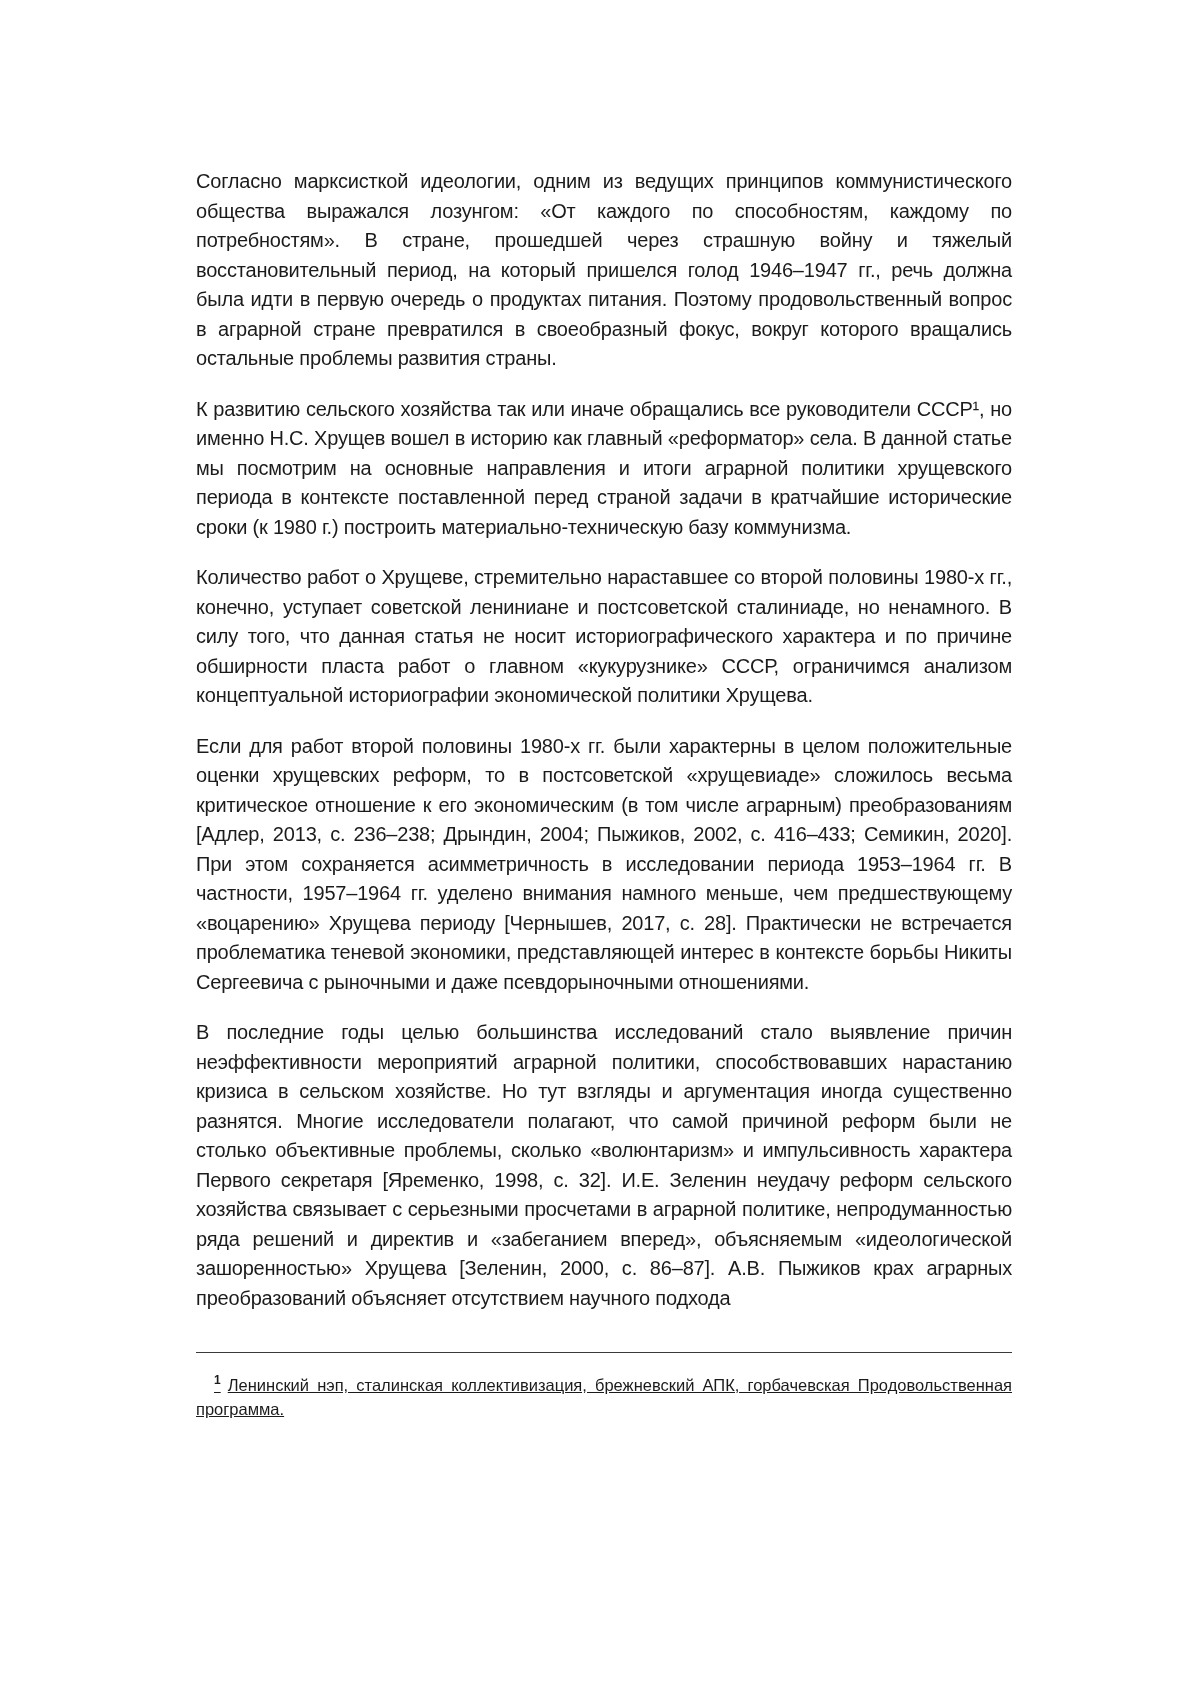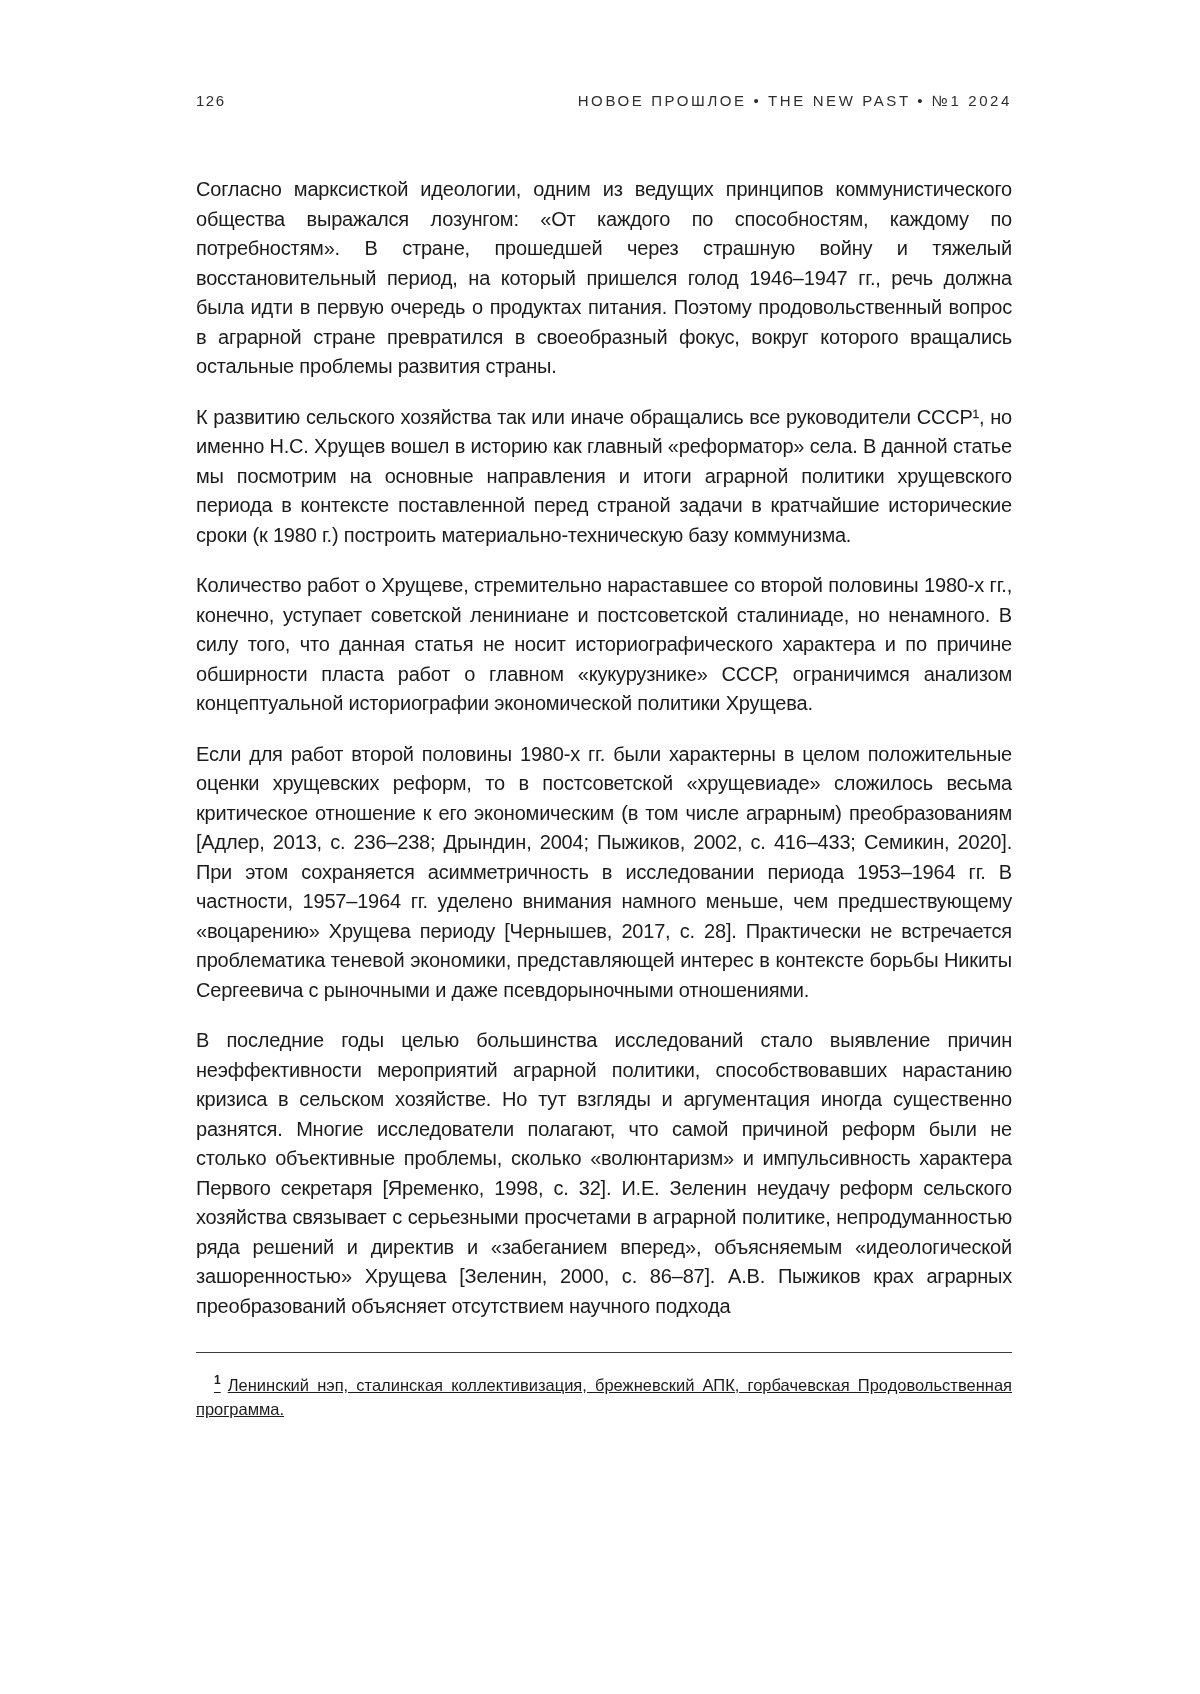--- a/index.html
+++ b/index.html
@@ -36,21 +36,21 @@
     font-weight: 500;
     white-space: nowrap;
   }
   .page-body {
     position: absolute;
     left: 196px;
     top: 163px;
     width: 816px;
   }
   .para {
-    margin: 12px 0 21px 0;
+    margin: 4px 0 21px 0;
     font-size: 20px;
     line-height: 29.5px;
     text-align: justify;
     letter-spacing: -0.2px;
     hyphens: auto;
     -webkit-hyphens: auto;
     color: #1b1b1b;
   }
   .footnote-area {
     position: absolute;
@@ -77,24 +77,20 @@
     font-weight: 700;
     font-size: 12px;
     margin-right: 7px;
   }
 </style>
 </head>
 <body>
 
 <div class="page">
 
-  <header class="page-header">
-    <span class="page-number">126</span>
-    <span class="journal-title">НОВОЕ ПРОШЛОЕ • THE NEW PAST • №1 2024</span>
-  </header>
 
   <main class="page-body">
     <p class="para" lang="ru">Согласно марксисткой идеологии, одним из ведущих принципов коммунистического общества выражался лозунгом: «От каждого по способностям, каждому по потребностям». В стране, прошедшей через страшную войну и тяжелый восстановительный период, на который пришелся голод 1946–1947 гг., речь должна была идти в первую очередь о продуктах питания. Поэтому продовольственный вопрос в аграрной стране превратился в своеобразный фокус, вокруг которого вращались остальные проблемы развития страны.</p>
     <p class="para" lang="ru">К развитию сельского хозяйства так или иначе обращались все руководители СССР¹, но именно Н.С. Хрущев вошел в историю как главный «реформатор» села. В данной статье мы посмотрим на основные направления и итоги аграрной политики хрущевского периода в контексте поставленной перед страной задачи в кратчайшие исторические сроки (к 1980 г.) построить материально-техническую базу коммунизма.</p>
     <p class="para" lang="ru">Количество работ о Хрущеве, стремительно нараставшее со второй половины 1980-х гг., конечно, уступает советской лениниане и постсоветской сталиниаде, но ненамного. В силу того, что данная статья не носит историографического характера и по причине обширности пласта работ о главном «кукурузнике» СССР, ограничимся анализом концептуальной историографии экономической политики Хрущева.</p>
     <p class="para" lang="ru">Если для работ второй половины 1980-х гг. были характерны в целом положительные оценки хрущевских реформ, то в постсоветской «хрущевиаде» сложилось весьма критическое отношение к его экономическим (в том числе аграрным) преобразованиям [Адлер, 2013, с. 236–238; Дрындин, 2004; Пыжиков, 2002, с. 416–433; Семикин, 2020]. При этом сохраняется асимметричность в исследовании периода 1953–1964 гг. В частности, 1957–1964 гг. уделено внимания намного меньше, чем предшествующему «воцарению» Хрущева периоду [Чернышев, 2017, с. 28]. Практически не встречается проблематика теневой экономики, представляющей интерес в контексте борьбы Никиты Сергеевича с рыночными и даже псевдорыночными отношениями.</p>
     <p class="para" lang="ru">В последние годы целью большинства исследований стало выявление причин неэффективности мероприятий аграрной политики, способствовавших нарастанию кризиса в сельском хозяйстве. Но тут взгляды и аргументация иногда существенно разнятся. Многие исследователи полагают, что самой причиной реформ были не столько объективные проблемы, сколько «волюнтаризм» и импульсивность характера Первого секретаря [Яременко, 1998, с. 32]. И.Е. Зеленин неудачу реформ сельского хозяйства связывает с серьезными просчетами в аграрной политике, непродуманностью ряда решений и директив и «забеганием вперед», объясняемым «идеологической зашоренностью» Хрущева [Зеленин, 2000, с. 86–87]. А.В. Пыжиков крах аграрных преобразований объясняет отсутствием научного подхода</p>
   </main>
 
   <footer class="footnote-area">

